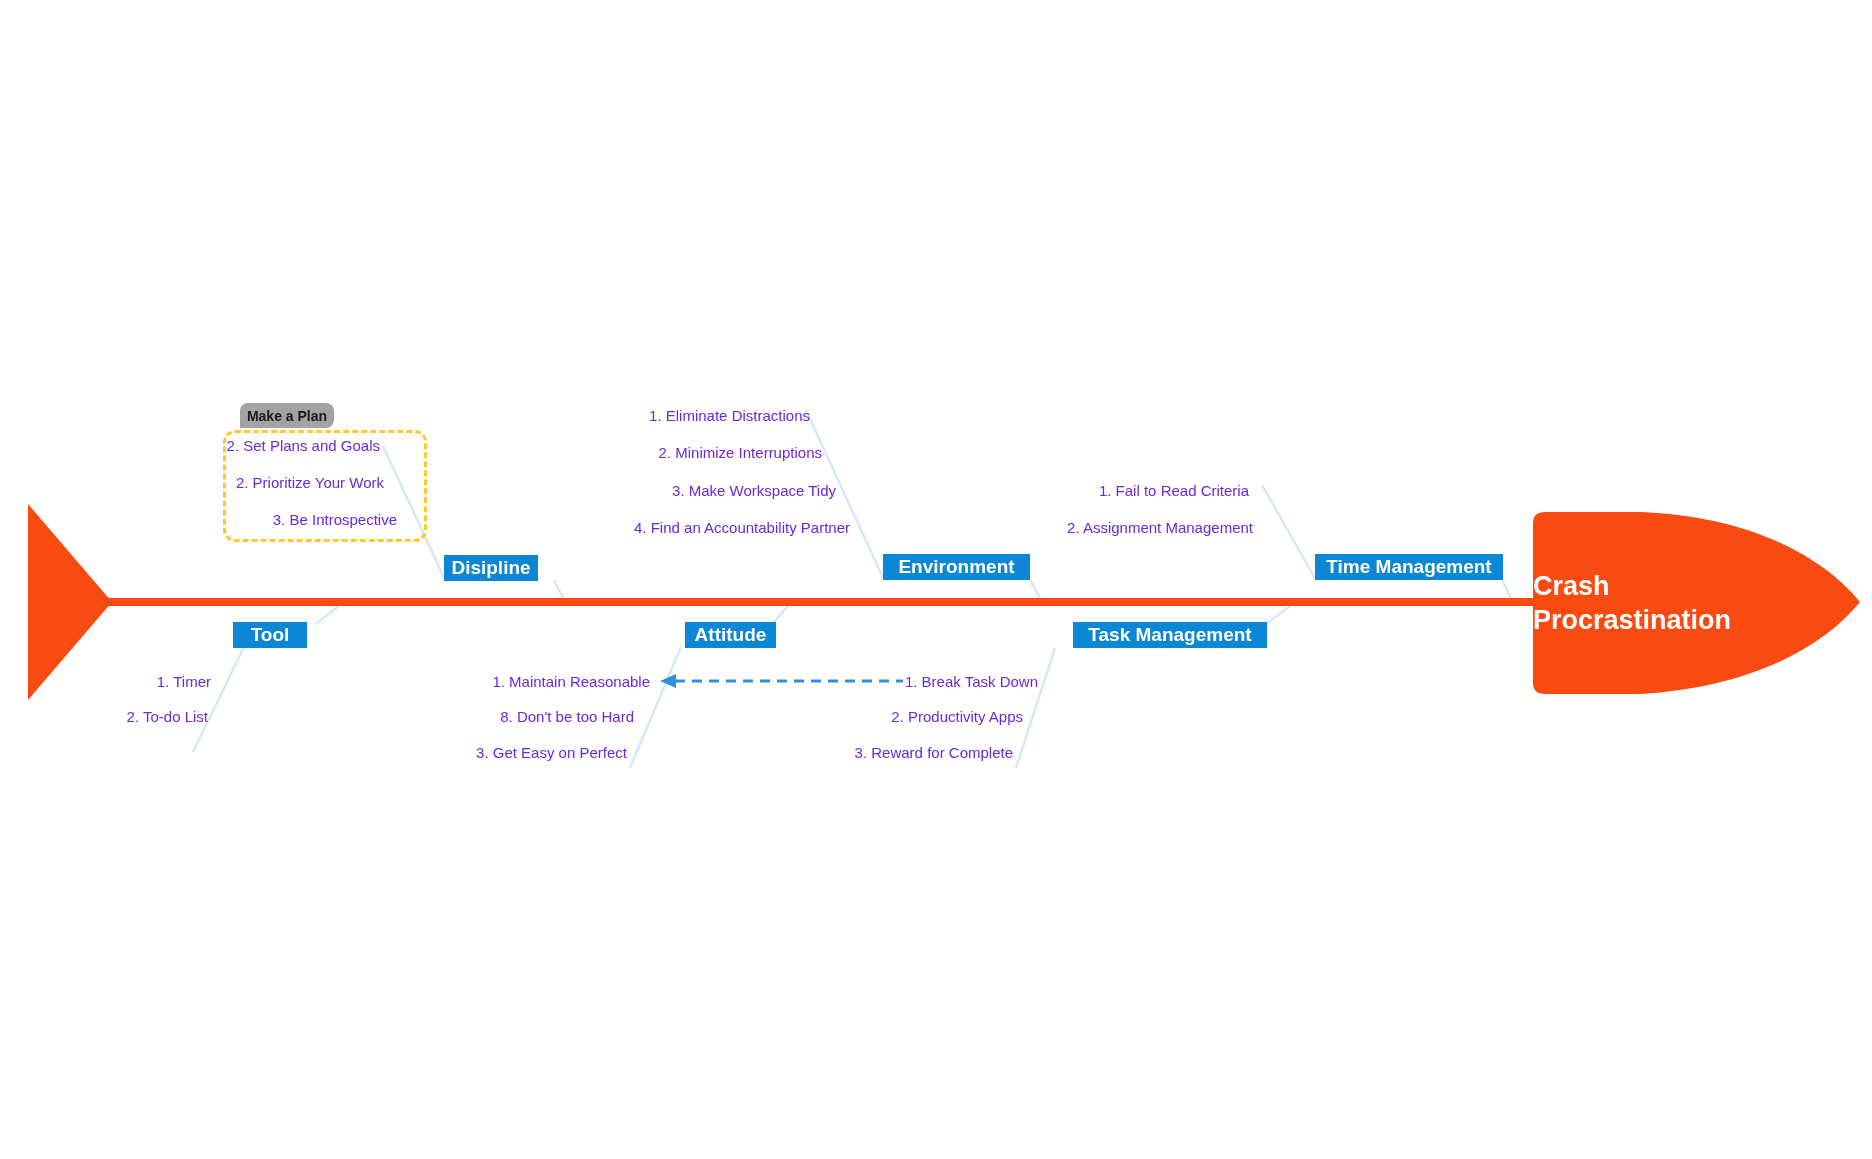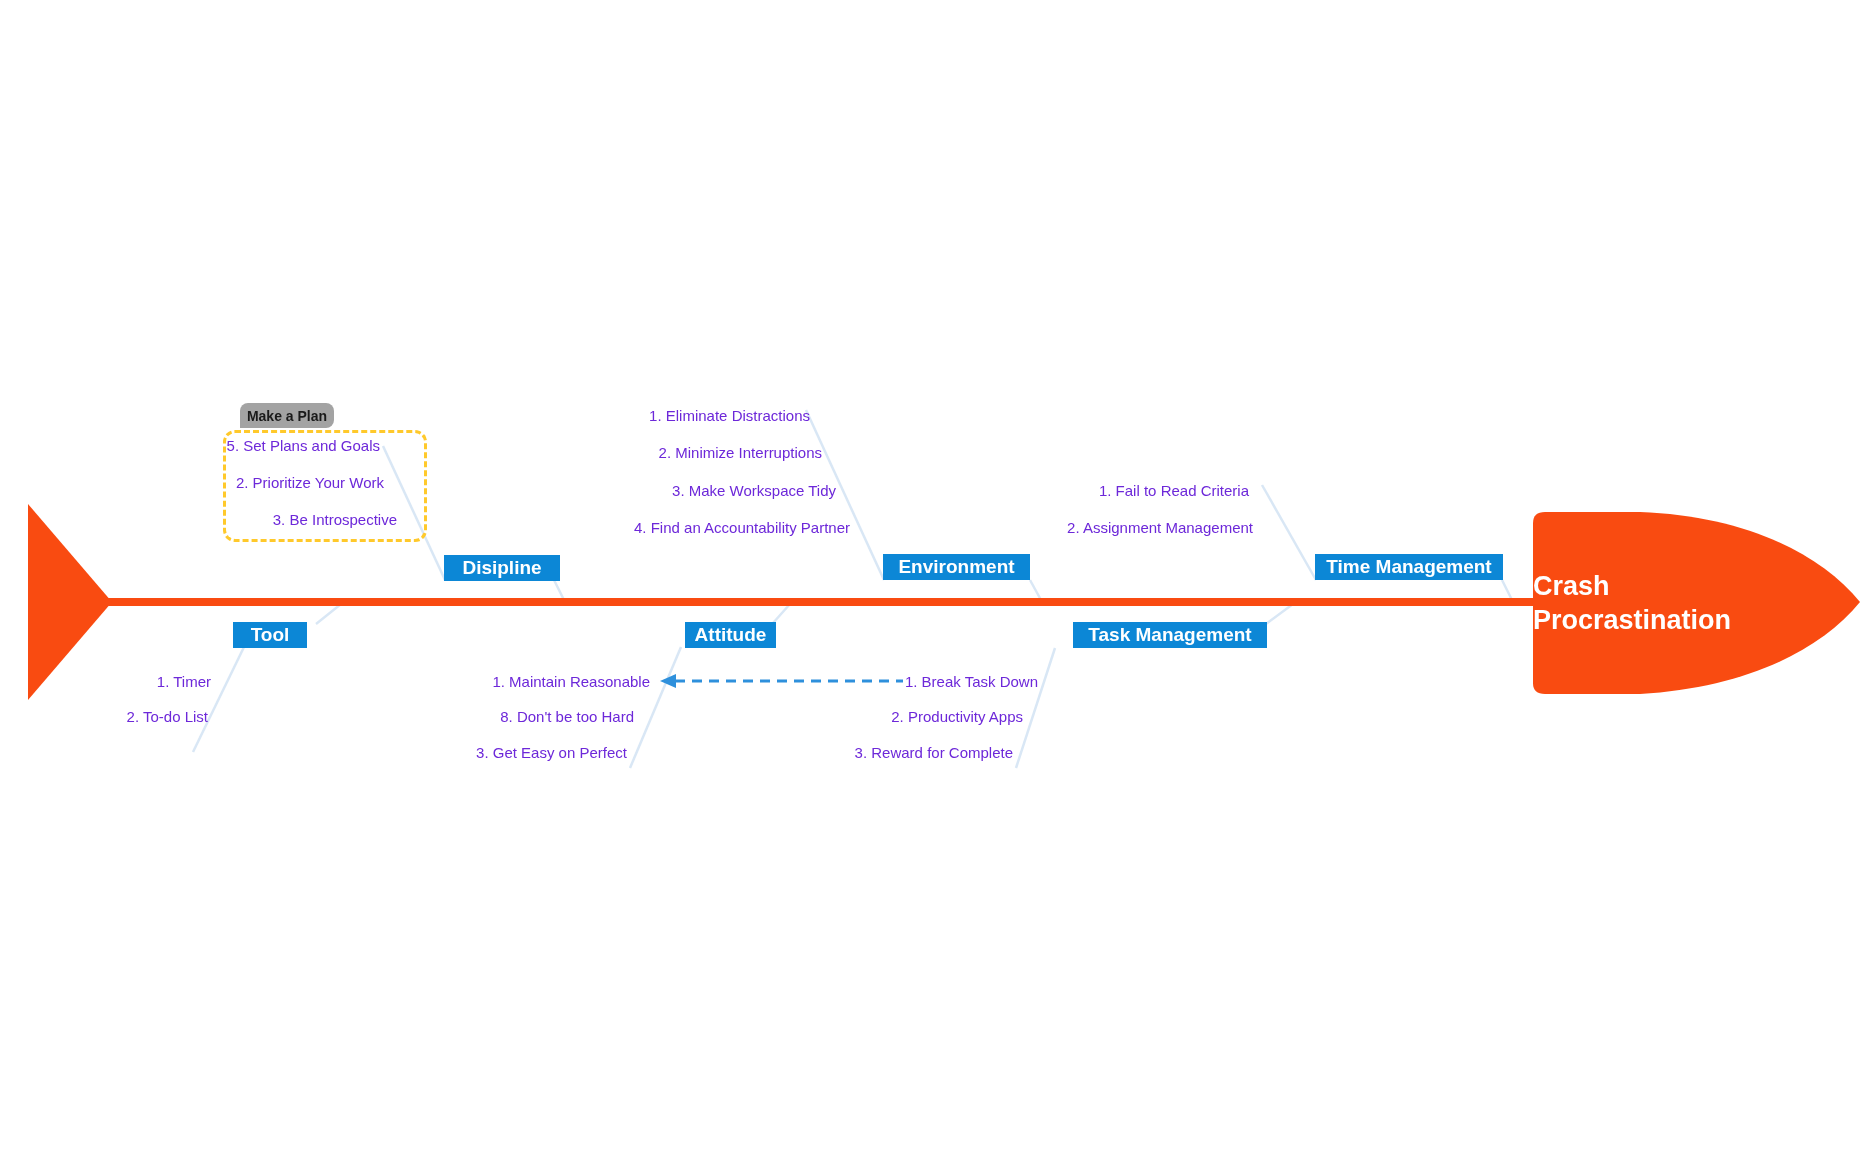--- a/index.html
+++ b/index.html
@@ -56,25 +56,25 @@
     <rect x="100" y="598" width="1445" height="8" fill="#f94b11"></rect>
     <polygon points="28,504 112,602 28,700" fill="#f94b11"></polygon>
     <path fill="#f94b11" d="M 1545,512 L 1640,512 C 1742,516 1818,551 1860,602 C 1818,653 1742,688 1640,694 L 1545,694 Q 1533,694 1533,683 L 1533,523 Q 1533,512 1545,512 Z"></path>
 
     <line x1="675" y1="681" x2="903" y2="681" stroke="#2e90dc" stroke-width="3" stroke-dasharray="10 7"></line>
     <polygon points="660,681 676,674 676,688" fill="#2e90dc"></polygon>
   </svg>
 
   <div class="note-tab">Make a Plan</div>
   <div class="note-box"></div>
-  <div class="cause-item" style="right:1492px;top:436px">5. Set Plans and Goals</div>
+  <div class="cause-item" style="right:1492px;top:436px">2. Set Plans and Goals</div>
   <div class="cause-item" style="right:1488px;top:473px">2. Prioritize Your Work</div>
   <div class="cause-item" style="right:1475px;top:510px">3. Be Introspective</div>
 
-  <div class="branch-label" style="left:444px;top:555px;width:116px">Disipline</div>
+  <div class="branch-label" style="left:444px;top:555px;width:94px">Disipline</div>
   <div class="branch-label" style="left:883px;top:554px;width:147px">Environment</div>
   <div class="branch-label" style="left:1315px;top:554px;width:188px">Time Management</div>
 
   <div class="branch-label" style="left:233px;top:622px;width:74px">Tool</div>
   <div class="branch-label" style="left:685px;top:622px;width:91px">Attitude</div>
   <div class="branch-label" style="left:1073px;top:622px;width:194px">Task Management</div>
 
   <div class="cause-item" style="right:1062px;top:406px">1. Eliminate Distractions</div>
   <div class="cause-item" style="right:1050px;top:443px">2. Minimize Interruptions</div>
   <div class="cause-item" style="right:1036px;top:481px">3. Make Workspace Tidy</div>

